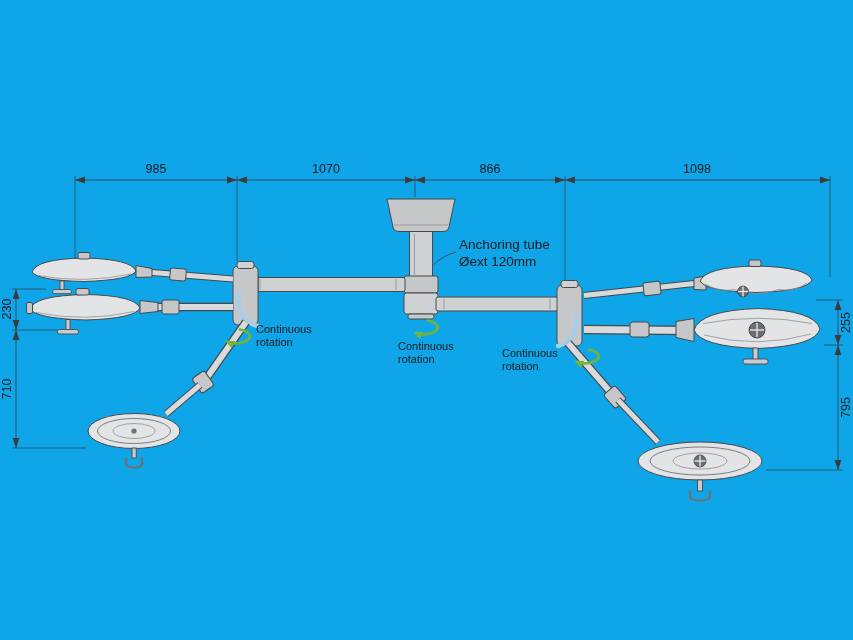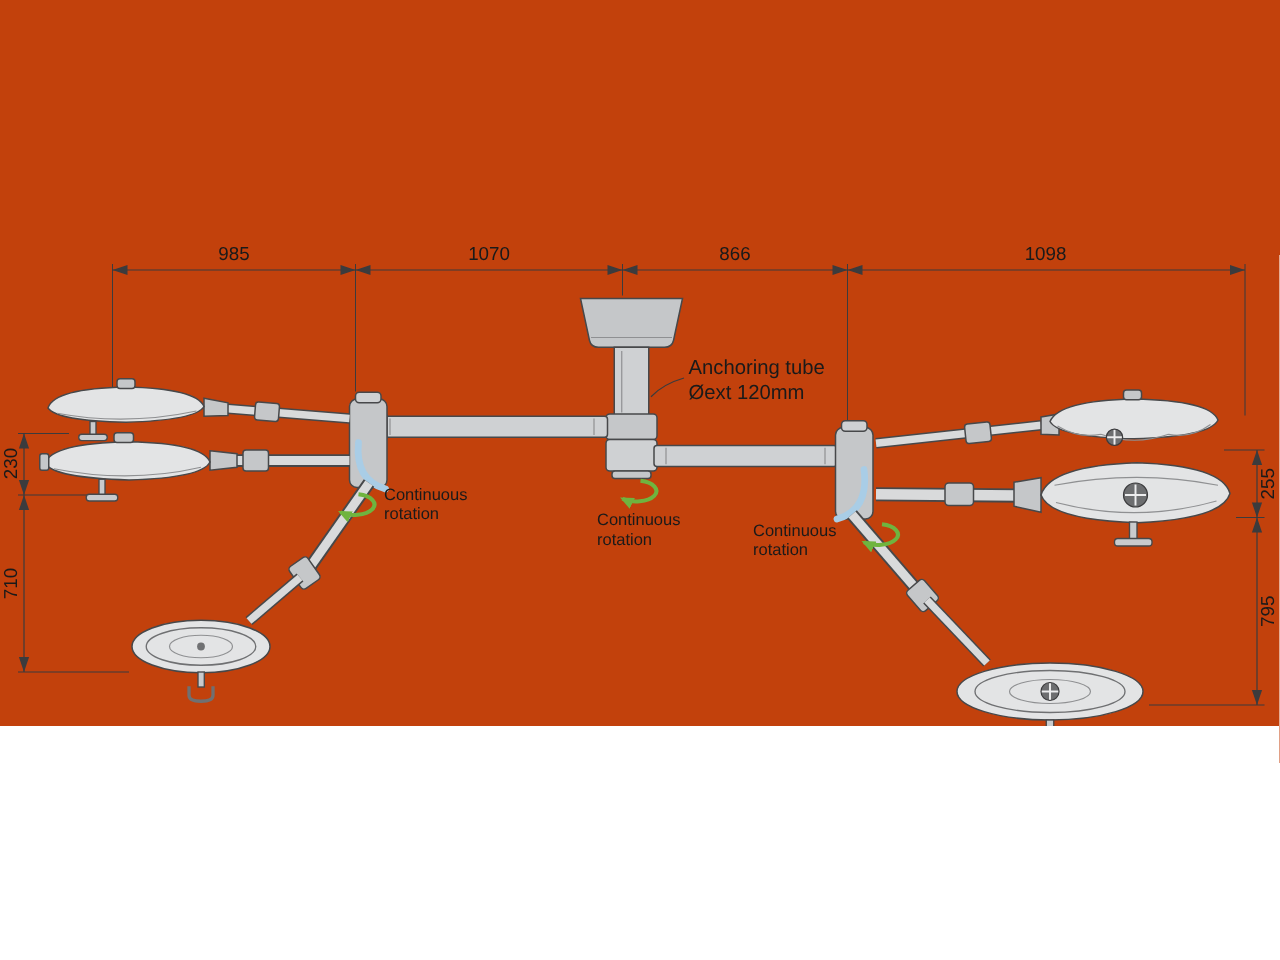--- a/index.html
+++ b/index.html
@@ -1,16 +1,16 @@
 <!DOCTYPE html>
 <html><head>
 <meta charset="utf-8">
 <style>
   html,body{margin:0;padding:0;background:#ffffff;}
-  .canvas{position:relative;width:853px;height:484px;background:#c2410c;overflow:hidden;
+  .canvas{position:relative;width:853px;height:640px;background:#0ea5e9;overflow:hidden;
           font-family:"Liberation Sans",sans-serif;}
   svg{display:block;}
   .ext{stroke:#3b3b3d;stroke-width:.7;fill:none;}
   .dim{stroke:#3b3b3d;stroke-width:.8;fill:none;}
   .part{fill:#cfd1d3;stroke:#47484a;stroke-width:1;}
   .part-mid{fill:#c5c7c9;stroke:#47484a;stroke-width:1;}
   .part-light{fill:#e3e4e5;stroke:#47484a;stroke-width:1;}
   .rod-o{stroke:#47484a;fill:none;stroke-linecap:butt;}
   .rod-i{stroke:#d9dadb;fill:none;stroke-linecap:butt;}
   .thin{stroke:#8f9092;stroke-width:.8;fill:none;}

